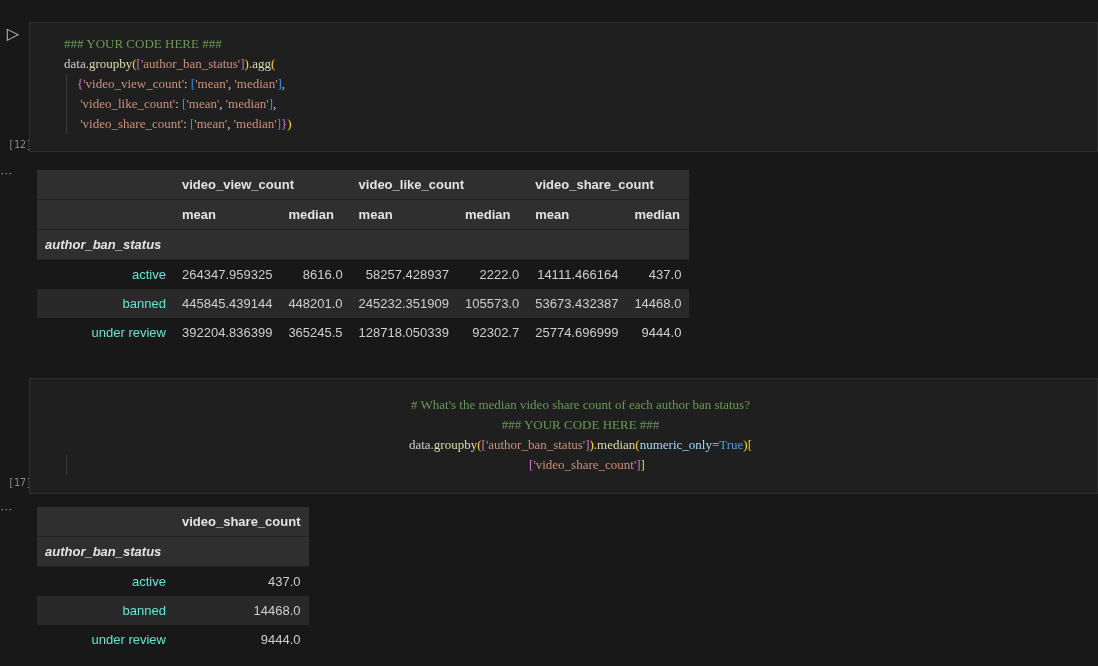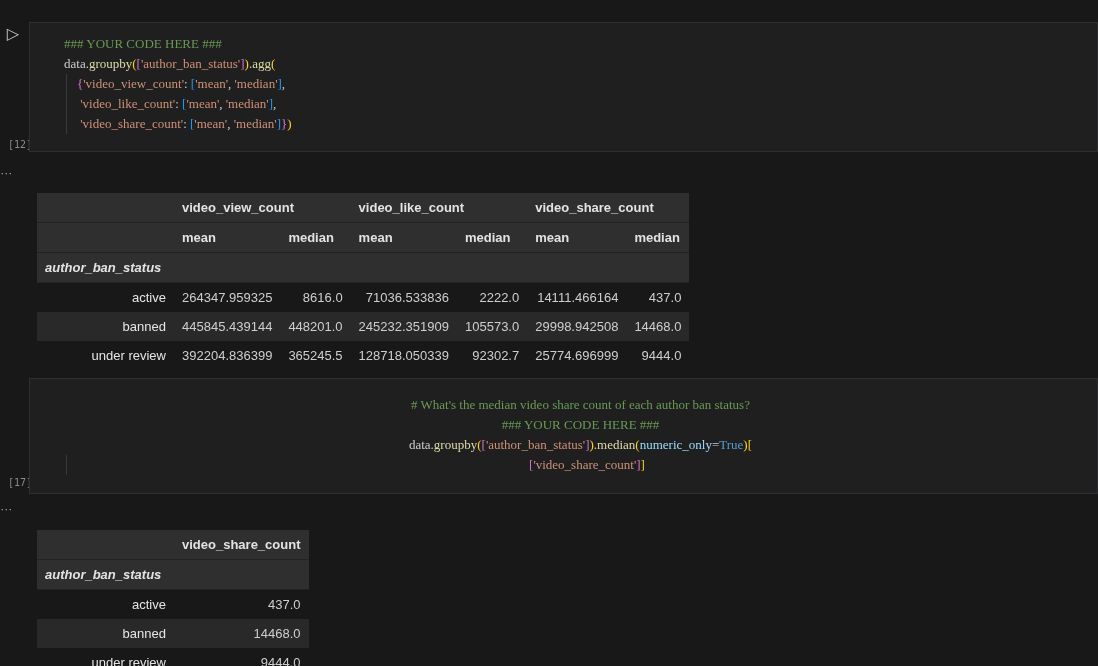--- a/index.html
+++ b/index.html
@@ -62,25 +62,25 @@
     background:#2f2f30;
     color:#e3e3e3;
     font-weight:bold;
     text-align:left;
     border-bottom:1px solid #232323;
   }
   table.df thead th.idx-col{ min-width:121px;font-style:italic; }
   table.df tbody th{
     text-align:right;
     font-weight:normal;
-    color:#e5e5e5;
+    color:#5eead4;
   }
   table.df td{ text-align:right; }
   table.df tbody tr.stripe{ background:#292929; }
-  .output{ position:absolute;margin-top:23px; }
+  .output{ position:absolute; }
 </style>
 </head>
 <body>
 
 <div id="page">
 
   <div class="run-btn">▷</div>
 
   <div class="exec-label" style="top:139px;">[12]</div>
   <div class="out-ellipsis" style="top:169px;">···</div>
@@ -120,32 +120,32 @@
           <tr>
             <th class="idx-col">author_ban_status</th>
             <th colspan="6"></th>
           </tr>
         </thead>
         <tbody>
           <tr>
             <th>active</th>
             <td>264347.959325</td>
             <td>8616.0</td>
-            <td>71036.533836</td>
+            <td>58257.428937</td>
             <td>2222.0</td>
             <td>14111.466164</td>
             <td>437.0</td>
           </tr>
           <tr class="stripe">
             <th>banned</th>
             <td>445845.439144</td>
             <td>448201.0</td>
             <td>245232.351909</td>
             <td>105573.0</td>
-            <td>29998.942508</td>
+            <td>53673.432387</td>
             <td>14468.0</td>
           </tr>
           <tr>
             <th>under review</th>
             <td>392204.836399</td>
             <td>365245.5</td>
             <td>128718.050339</td>
             <td>92302.7</td>
             <td>25774.696999</td>
             <td>9444.0</td>

